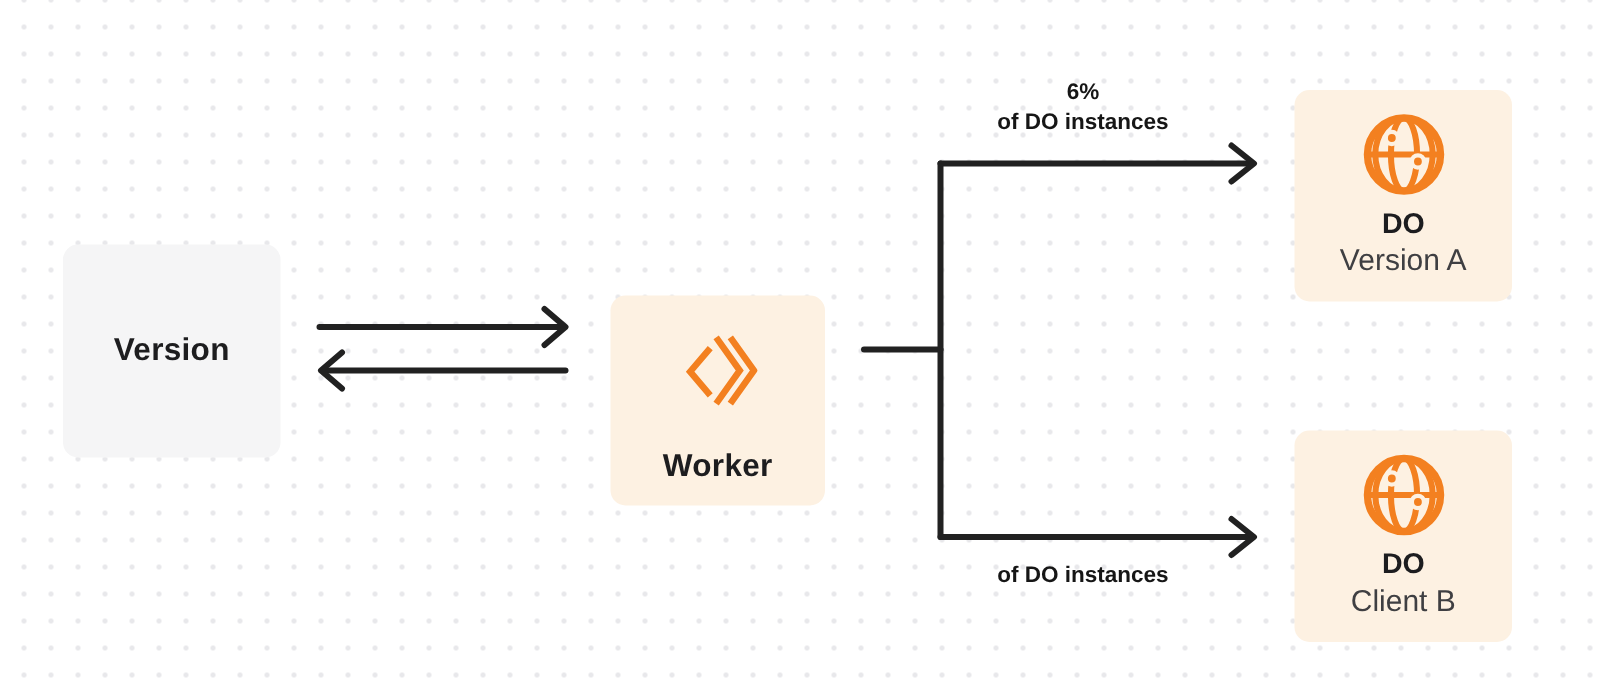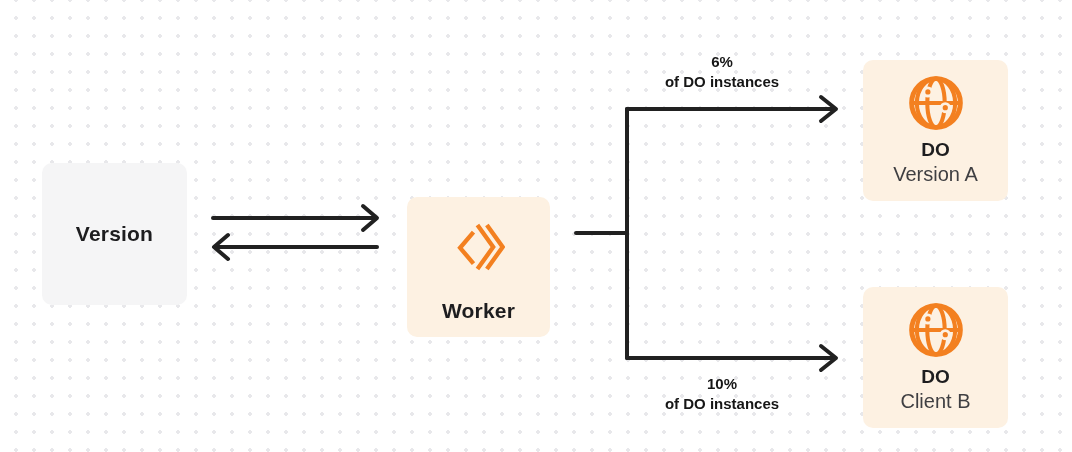--- a/index.html
+++ b/index.html
@@ -173,17 +173,16 @@
     <div class="do-title">DO</div>
     <div class="do-subtitle">Client B</div>
   </div>
 
   <div class="edge-label edge-label-top">
     <div>6%</div>
     <div>of DO instances</div>
   </div>
 
   <div class="edge-label edge-label-bottom">
-    <div>10%</div>
     <div>of DO instances</div>
   </div>
 
 </div>
 
 </body></html>

